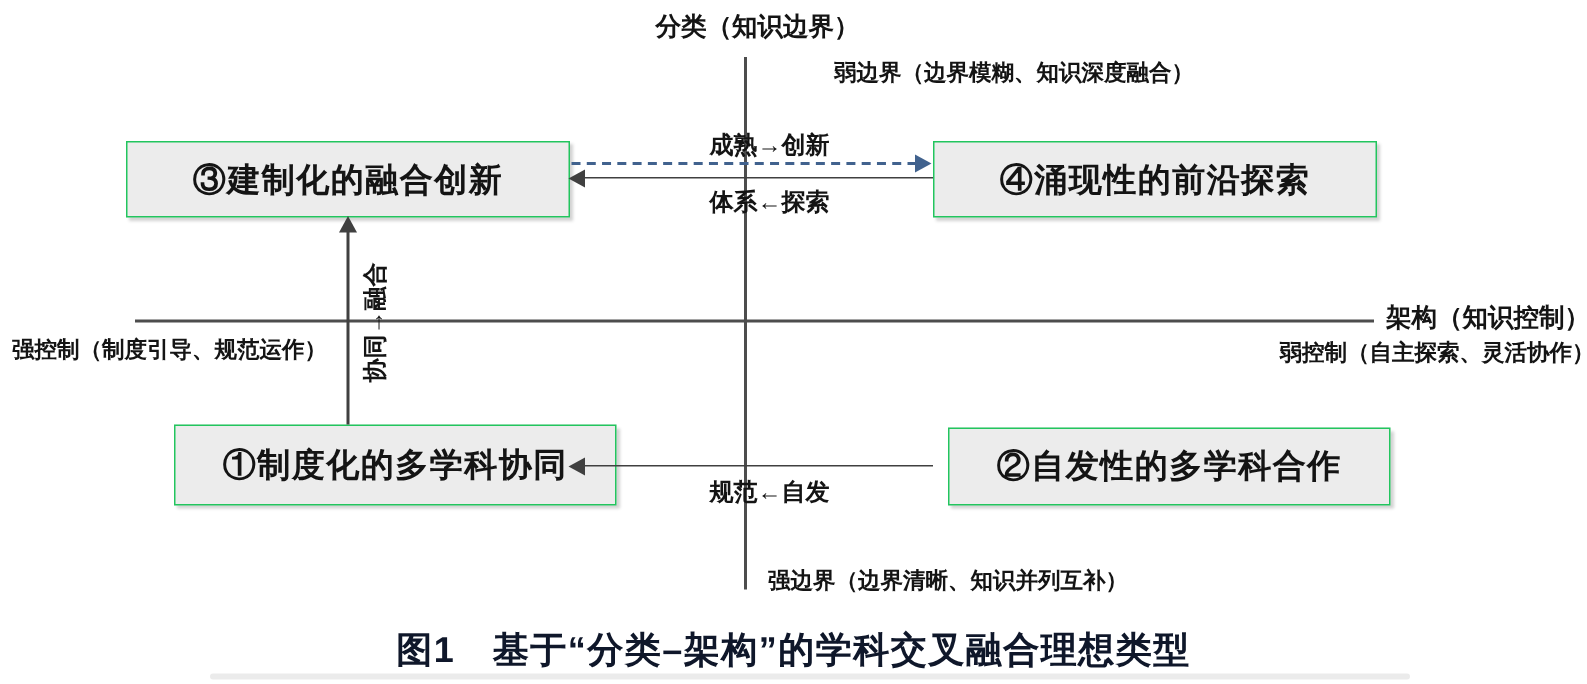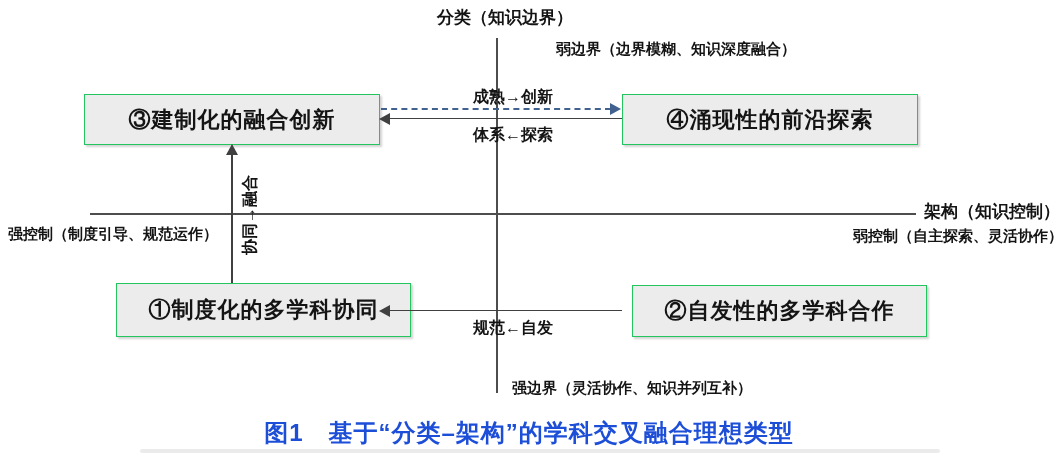--- a/index.html
+++ b/index.html
@@ -53,35 +53,35 @@
   .tlabel-mid{left:448px;top:125px;}
   .tlabel-bottom{left:448px;top:318px;}
   .tlabel-vert{
     left:189px;top:206px;width:120px;height:18px;
     transform:rotate(-90deg);transform-origin:center;
   }
   
   .caption{
     position:absolute;left:0;top:417px;width:1058px;
     text-align:center;font-family:"Liberation Sans","DejaVu Sans",sans-serif;
-    font-weight:bold;font-size:24px;color:#1d4ed8;letter-spacing:1px;
+    font-weight:bold;font-size:24px;color:#0f172a;letter-spacing:1px;
   }
   .scan-smudge{position:absolute;left:140px;top:449px;width:800px;height:4px;background:#e3e3e3;border-radius:2px;opacity:.7;}
 </style>
 </head>
 <body>
 
 <div class="figure">
 
   <div class="vaxis"></div>
   <div class="haxis"></div>
 
   <div class="lbl axis-main lbl-vtitle">分类（知识边界）</div>
   <div class="lbl axis-sub lbl-weakboundary">弱边界（边界模糊、知识深度融合）</div>
-  <div class="lbl axis-sub lbl-strongboundary">强边界（灵活协作、知识并列互补）</div>
+  <div class="lbl axis-sub lbl-strongboundary">强边界（边界清晰、知识并列互补）</div>
   <div class="lbl axis-sub lbl-strongcontrol">强控制（制度引导、规范运作）</div>
   <div class="lbl axis-main lbl-htitle">架构（知识控制）</div>
   <div class="lbl axis-sub lbl-weakcontrol">弱控制（自主探索、灵活协作）</div>
 
   <div class="qbox qbox-3">
     <span>③建制化的融合创新</span>
   </div>
   <div class="qbox qbox-4">
     <span>④涌现性的前沿探索</span>
   </div>

